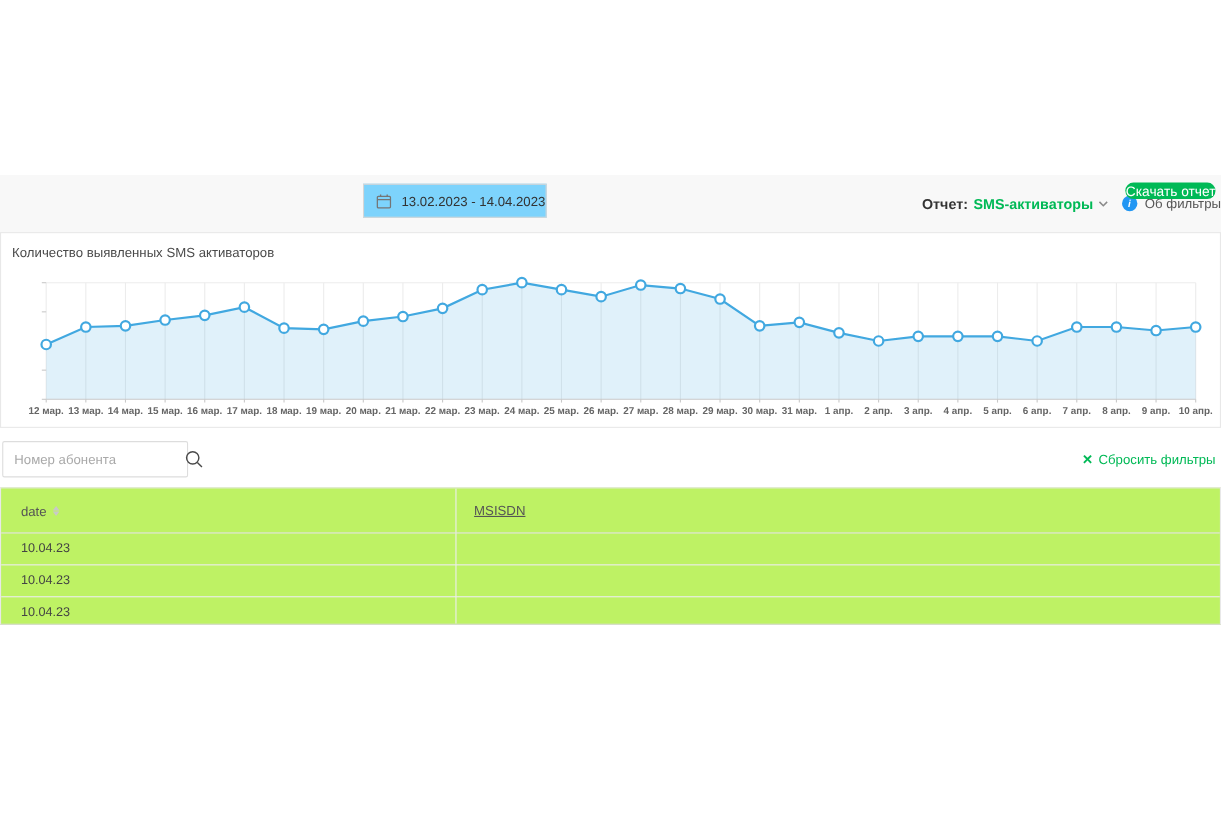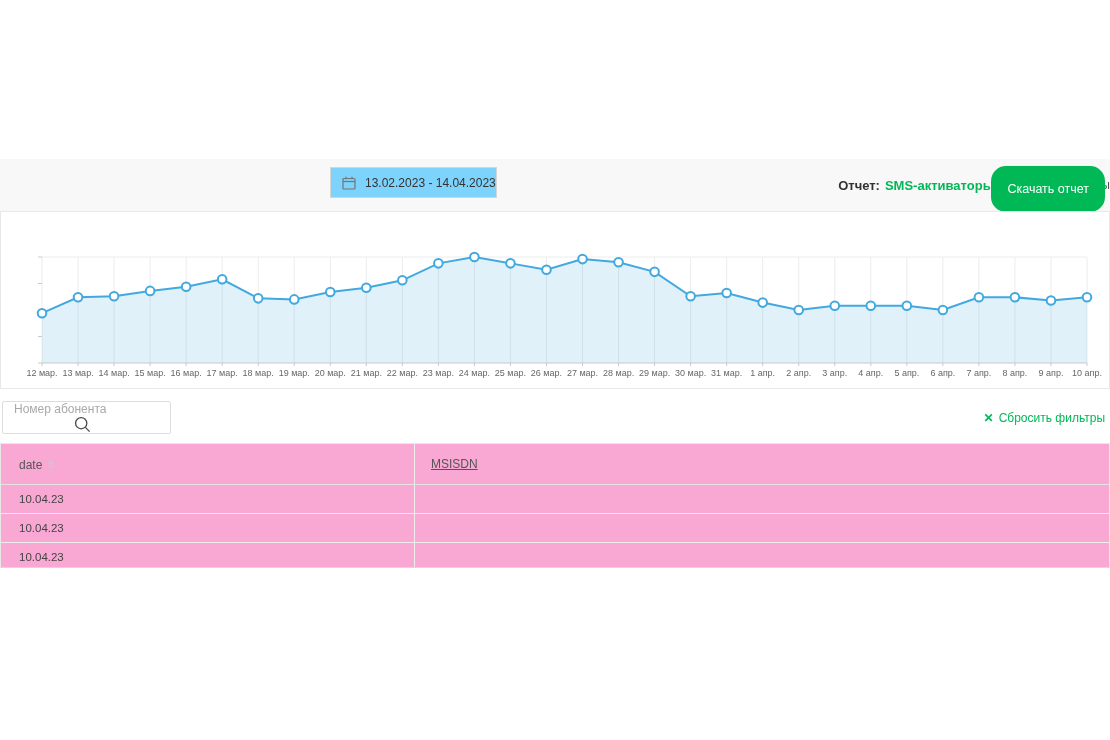--- a/index.html
+++ b/index.html
@@ -25,56 +25,56 @@
 
   .date-picker {
     position:absolute; left:330px; top:8px; width:167px; height:31px;
     background:#7dd3fc; border:1px solid #d6d6d6; display:flex; align-items:center;
     padding-left:11px; cursor:pointer;
   }
   .date-picker .cal { display:inline-flex; margin-right:9px; }
   .date-range { font-size:12px; color:#333; }
 
   .download-btn {
-    position:absolute; right:5px; top:7px; height:46px; padding:0 16px;
+    position:absolute; right:5px; top:7px; height:15px; padding:0 0;
     background:#00b956; color:#fff; font-size:12.5px; border:none; border-radius:15px;
     font-family:"Liberation Sans", sans-serif; cursor:pointer;
   }
 
   
   .chart-card {
     position:absolute; left:0; top:211px; width:1110px; height:178px;
     background:#fff; border:1px solid #e8e8e8;
   }
   .chart-title { position:absolute; left:10px; top:11px; font-size:12px; color:#4a4a4a; }
-  .chart-svg-wrap { position:absolute; left:0; top:37px; width:1016px; height:140px; }
+  .chart-svg-wrap { position:absolute; left:0; top:37px; width:1016px; height:140px;font-weight:bold; }
 
   
   .search-box {
     position:absolute; left:2px; top:401px; width:169px; height:33px;
     background:#fff; border:1px solid #ddd; border-radius:2px;
-    display:flex; align-items:center;flex-direction:column;
+    display:flex; align-items:center;
   }
   .search-box input {
     border:none; outline:none; flex:1; font-size:12px; color:#333;
     font-family:"Liberation Sans", sans-serif; padding-left:10px; background:transparent;
   }
   .search-box input::placeholder { color:#a9a9a9; }
   .search-icon { display:inline-flex; margin-right:9px; cursor:pointer; }
 
   .reset-filters {
     position:absolute; right:5px; top:411px; display:flex; align-items:center;
     color:#00b956; font-size:12px; cursor:pointer;
   }
   .reset-x { font-size:12px; margin-right:5px; color:#00b956; font-weight:bold; }
 
   
   .table-card {
     position:absolute; left:0; top:443px; width:1110px; height:125px;
-    background:#f9a8d4; border:1px solid #e8e8e8; border-bottom:1px solid #d9d9d9; overflow:hidden;
+    background:#bef264; border:1px solid #e8e8e8; border-bottom:1px solid #d9d9d9; overflow:hidden;
   }
   .col-divider { position:absolute; left:413px; top:0; bottom:0; width:1px; background:#ededed; }
   .thead { position:relative; height:41px; border-bottom:1px solid #e3e3e3; }
   .th { position:absolute; top:0; line-height:41px; font-size:12px; color:#555; }
   .th-date { left:18px; display:flex; align-items:center; height:41px; line-height:normal; cursor:pointer; }
   .th-msisdn { left:430px;text-decoration:underline; }
   .sort-icon { display:inline-flex; flex-direction:column; margin-left:6px; gap:1px; }
   .sort-icon i { display:block; width:0; height:0; border-left:3px solid transparent; border-right:3px solid transparent; }
   .sort-icon .up { border-bottom:4px solid #c9c9c9; }
   .sort-icon .dn { border-top:4px solid #c9c9c9; }
@@ -114,20 +114,21 @@
           <line x1="10" y1="0.8" x2="10" y2="3.2" stroke="#757575" stroke-width="1.2"></line>
         </svg>
       </span>
       <span class="date-range">13.02.2023 - 14.04.2023</span>
     </div>
 
     <button class="download-btn">Скачать отчет</button>
   </div>
 
   <div class="chart-card">
+    <div class="chart-title">Количество выявленных SMS активаторов</div>
     <div class="chart-svg-wrap" id="chart-wrap"><svg width="1108" height="140">
           <line x1="41" y1="8" x2="1086" y2="8" stroke="#ececec"></line>
           <line x1="41" y1="8" x2="41" y2="114" stroke="#ececec"></line>
           <line x1="77.0344827586207" y1="8" x2="77.0344827586207" y2="114" stroke="#ececec"></line>
           <line x1="113.06896551724138" y1="8" x2="113.06896551724138" y2="114" stroke="#ececec"></line>
           <line x1="149.10344827586206" y1="8" x2="149.10344827586206" y2="114" stroke="#ececec"></line>
           <line x1="185.13793103448276" y1="8" x2="185.13793103448276" y2="114" stroke="#ececec"></line>
           <line x1="221.17241379310346" y1="8" x2="221.17241379310346" y2="114" stroke="#ececec"></line>
           <line x1="257.2068965517241" y1="8" x2="257.2068965517241" y2="114" stroke="#ececec"></line>
           <line x1="293.2413793103448" y1="8" x2="293.2413793103448" y2="114" stroke="#ececec"></line>

